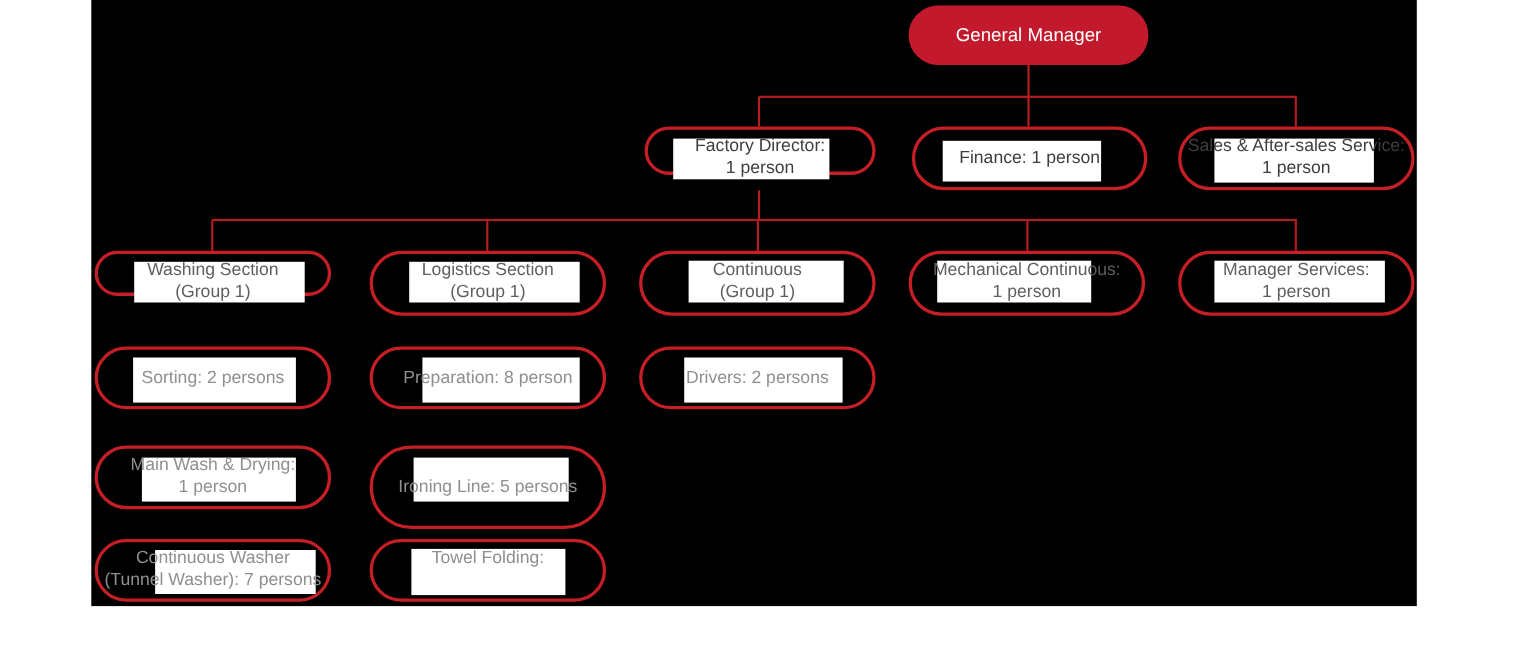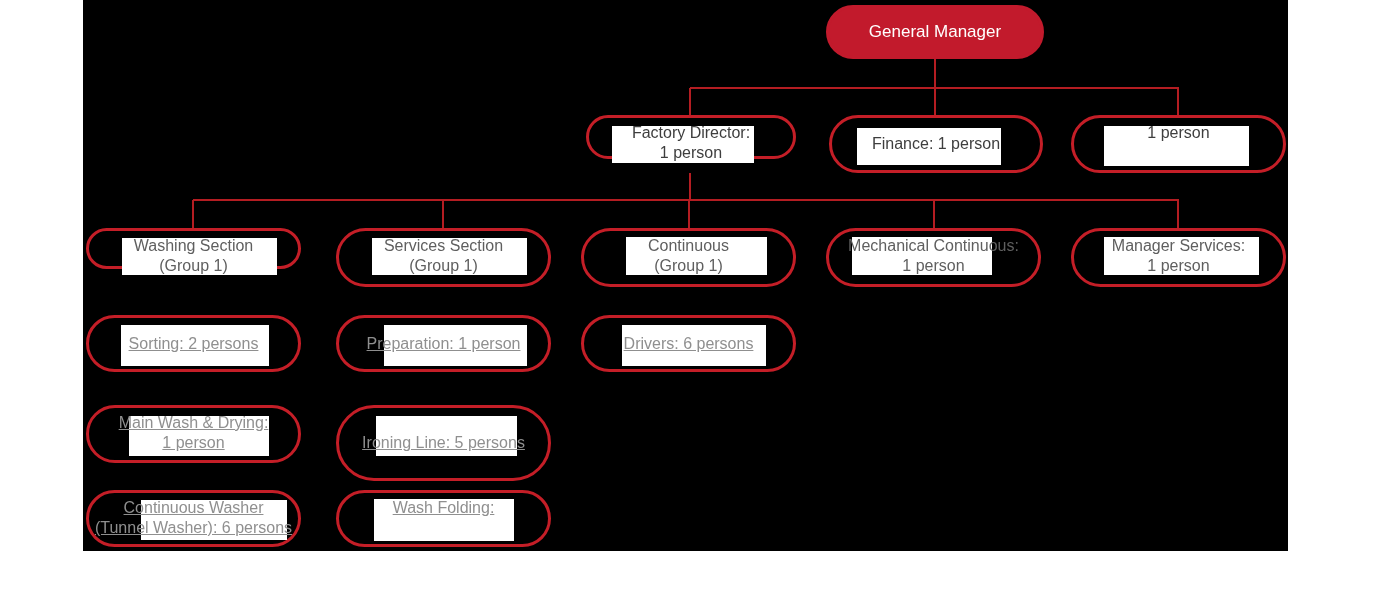--- a/index.html
+++ b/index.html
@@ -26,21 +26,21 @@
   .pill.root{background:var(--accent-red-fill);border-color:var(--accent-red-fill);
     display:flex;align-items:center;justify-content:center;}
   .root .ln{color:var(--root-text);font-size:17px;white-space:nowrap;}
   .wbox{position:absolute;background:var(--label-background);z-index:0;}
   .lbl{position:absolute;left:-45px;right:-45px;text-align:center;z-index:1;}
   .pill.two .lbl{top:5px;}
   .pill.one .lbl{top:50%;transform:translateY(-50%);}
   .ln{display:block;white-space:nowrap;font-size:16px;line-height:20px;}
   .t2 .ln{color:var(--level2-text);}
   .t3 .ln{color:var(--level3-text);}
-  .t4 .ln{color:var(--detail-text);text-decoration:underline;}
+  .t4 .ln{color:var(--detail-text);}
 </style>
 </head>
 <body>
 
 <div class="canvas">
 
   <div class="vline" style="left:851px;top:57px;height:31px"></div>
   <div class="hline" style="left:607px;top:87px;width:489px"></div>
   <div class="vline" style="left:606px;top:88px;height:27px"></div>
   <div class="vline" style="left:851px;top:88px;height:27px"></div>
@@ -68,36 +68,37 @@
   <div class="pill one t2" style="left:746px;top:115px;width:214px;height:58px">
     <div class="wbox" style="left:25px;top:10px;width:144px;height:37px"></div>
     <div class="lbl">
       <span class="ln">Finance: 1 person</span>
     </div>
   </div>
 
   <div class="pill two t2" style="left:988px;top:115px;width:215px;height:58px">
     <div class="wbox" style="left:30px;top:8px;width:145px;height:40px"></div>
     <div class="lbl">
+      <span class="ln">Sales &amp; After-sales Service:</span>
       <span class="ln">1 person</span>
     </div>
   </div>
 
   <div class="pill two t3" style="left:3px;top:228px;width:215px;height:41px">
     <div class="wbox" style="left:33px;top:7px;width:155px;height:37px"></div>
     <div class="lbl">
       <span class="ln">Washing Section</span>
       <span class="ln">(Group 1)</span>
     </div>
   </div>
 
   <div class="pill two t3" style="left:253px;top:228px;width:215px;height:59px">
     <div class="wbox" style="left:33px;top:7px;width:155px;height:37px"></div>
     <div class="lbl">
-      <span class="ln">Services Section</span>
+      <span class="ln">Logistics Section</span>
       <span class="ln">(Group 1)</span>
     </div>
   </div>
 
   <div class="pill two t3" style="left:498px;top:228px;width:215px;height:59px">
     <div class="wbox" style="left:42px;top:6px;width:141px;height:38px"></div>
     <div class="lbl">
       <span class="ln">Continuous</span>
       <span class="ln">(Group 1)</span>
     </div>
@@ -122,28 +123,28 @@
   <div class="pill one t4" style="left:3px;top:315px;width:215px;height:57px">
     <div class="wbox" style="left:32px;top:7px;width:148px;height:41px"></div>
     <div class="lbl">
       <span class="ln">Sorting: 2 persons</span>
     </div>
   </div>
 
   <div class="pill one t4" style="left:253px;top:315px;width:215px;height:57px">
     <div class="wbox" style="left:45px;top:7px;width:143px;height:41px"></div>
     <div class="lbl">
-      <span class="ln">Preparation: 1 person</span>
+      <span class="ln">Preparation: 8 person</span>
     </div>
   </div>
 
   <div class="pill one t4" style="left:498px;top:315px;width:215px;height:57px">
     <div class="wbox" style="left:38px;top:7px;width:144px;height:41px"></div>
     <div class="lbl">
-      <span class="ln">Drivers: 6 persons</span>
+      <span class="ln">Drivers: 2 persons</span>
     </div>
   </div>
 
   <div class="pill two t4" style="left:3px;top:405px;width:215px;height:58px">
     <div class="wbox" style="left:40px;top:8px;width:140px;height:40px"></div>
     <div class="lbl">
       <span class="ln">Main Wash &amp; Drying:</span>
       <span class="ln">1 person</span>
     </div>
   </div>
@@ -152,24 +153,24 @@
     <div class="wbox" style="left:37px;top:8px;width:141px;height:40px"></div>
     <div class="lbl">
       <span class="ln">Ironing Line: 5 persons</span>
     </div>
   </div>
 
   <div class="pill two t4" style="left:3px;top:490px;width:215px;height:57px">
     <div class="wbox" style="left:52px;top:7px;width:146px;height:40px"></div>
     <div class="lbl">
       <span class="ln">Continuous Washer</span>
-      <span class="ln">(Tunnel Washer): 6 persons</span>
+      <span class="ln">(Tunnel Washer): 7 persons</span>
     </div>
   </div>
 
   <div class="pill two t4" style="left:253px;top:490px;width:215px;height:57px">
     <div class="wbox" style="left:35px;top:6px;width:140px;height:42px"></div>
     <div class="lbl">
-      <span class="ln">Wash Folding:</span>
+      <span class="ln">Towel Folding:</span>
     </div>
   </div>
 
 </div>
 
 </body></html>

